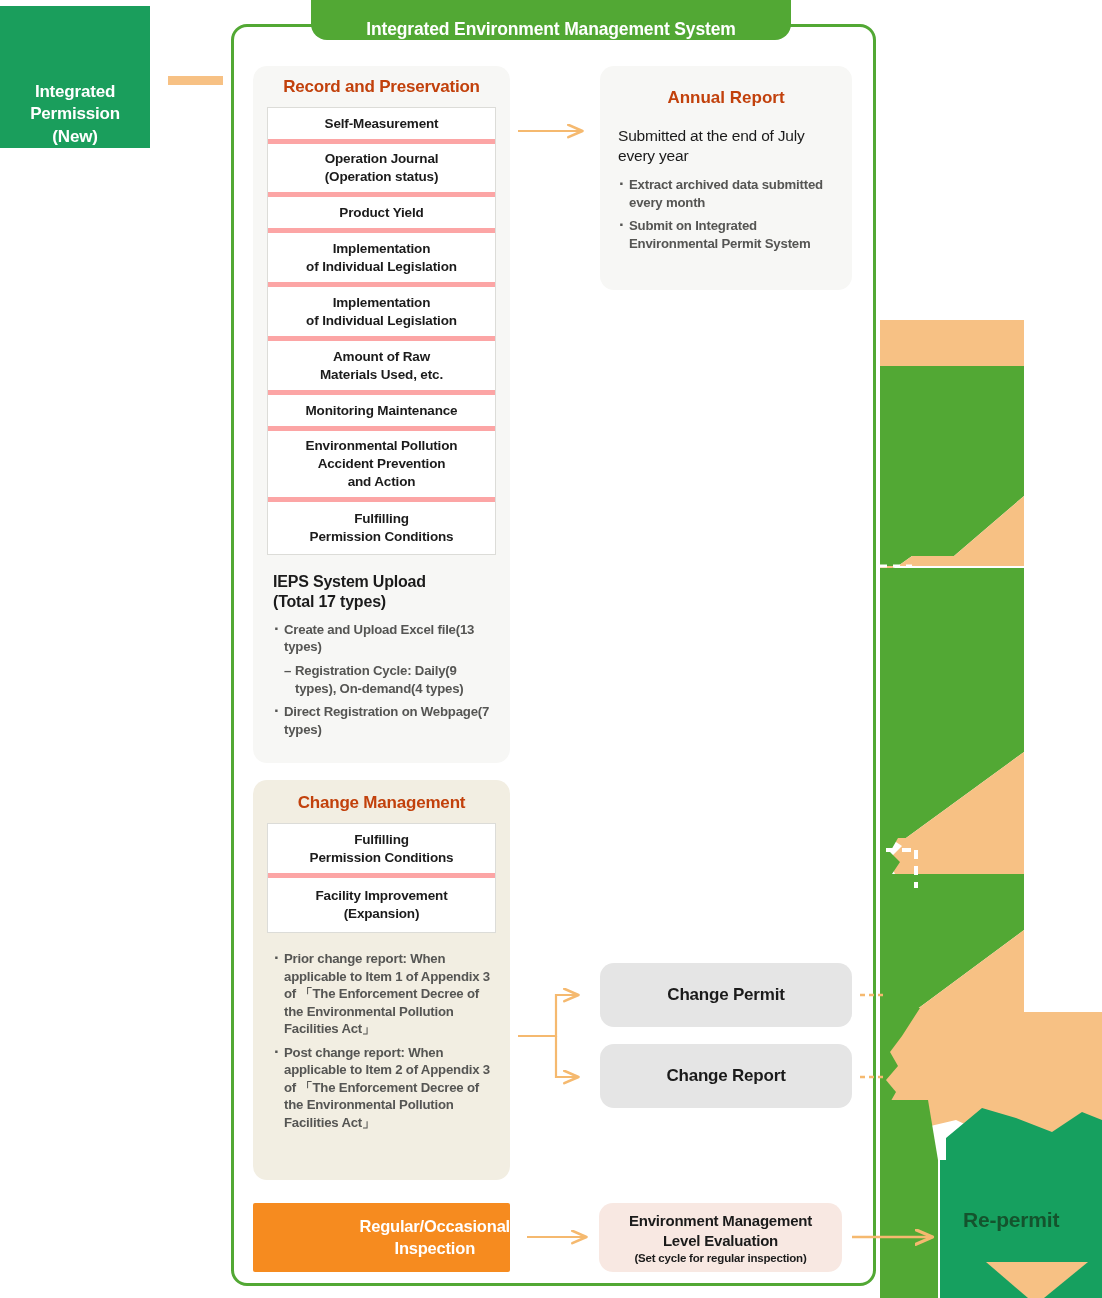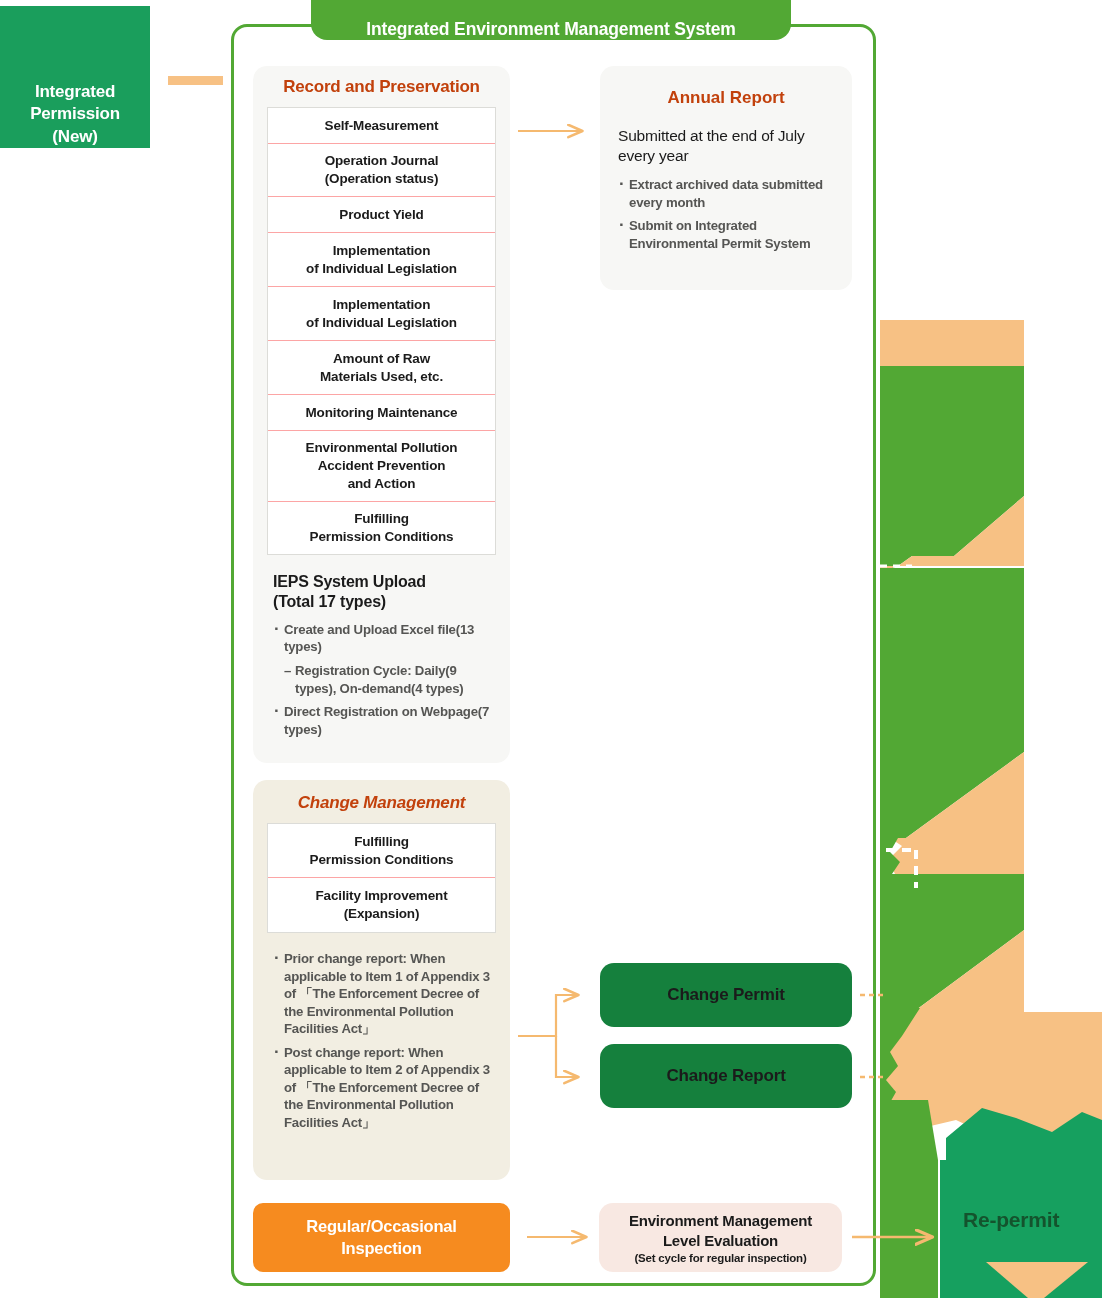--- a/index.html
+++ b/index.html
@@ -44,21 +44,21 @@
   .panel-title {
     text-align: center; font-weight: bold; font-size: 17px; color: #c2410c;
     letter-spacing: -.2px;
   }
 
   
   .cells {
     border: 1px solid #dcdcd8; background: #ffffff;
   }
   .cell {
-    border-bottom: 1px solid #fca5a5;
+    border-bottom: 5px solid #fca5a5;
     display: flex; align-items: center; justify-content: center;
     text-align: center; font-weight: bold; font-size: 13.5px; color: #1b1b1b;
     line-height: 1.32; padding: 5px 6px; letter-spacing: -.15px;
   }
   .cell:last-child { border-bottom: none; }
 
   
   .bullets { font-size: 13.2px; color: #555553; font-weight: bold; line-height: 1.33; letter-spacing: -.2px; }
   .bullets .b {
     position: relative; padding-left: 11px; margin-bottom: 6px;
@@ -72,29 +72,29 @@
   .bullets .sub::before {
     content: "\2013"; position: absolute; left: 11px; top: 0;
   }
 
   
   .ar-title { text-align: center; font-weight: bold; font-size: 17px; color: #c2410c; }
   .ar-lead { font-weight: normal; font-size: 15.5px; color: #1b1b1b; line-height: 1.3; letter-spacing: -.2px; }
 
   
   .rbox {
-    position: absolute; background: #15803d; border-radius: 14px;
+    position: absolute; background: #e5e5e5; border-radius: 14px;
     display: flex; align-items: center; justify-content: center;
     font-weight: bold; font-size: 17px; color: #1b1b1b; letter-spacing: -.2px;
   }
 
   
   .pill-orange {
-    position: absolute; background: #f68b1f; border-radius: 10px; color: #fff;
-    display: flex; align-items: center; justify-content: center; text-align: center;
+    position: absolute; background: #f68b1f; border-radius: 2px; color: #fff;
+    display: flex; align-items: center; justify-content: flex-end; text-align: center;
     font-weight: bold; font-size: 16.5px; line-height: 1.3; letter-spacing: -.2px;
   }
   .pill-pink {
     position: absolute; background: #f8e8e2; border-radius: 14px; color: #1b1b1b;
     display: flex; flex-direction: column; align-items: center; justify-content: center;
     text-align: center; font-weight: bold; letter-spacing: -.2px;
   }
   .pill-pink .l1 { font-size: 15px; line-height: 1.3; }
   .pill-pink .l2 { font-size: 11.5px; margin-top: 2px; }
 
@@ -205,21 +205,21 @@
   <div class="panel" style="left:600px; top:66px; width:252px; height:224px;">
     <div class="ar-title" style="margin-top:22px;">Annual Report</div>
     <div class="ar-lead" style="margin:18px 16px 0 18px;">Submitted at the end of July every year</div>
     <div class="bullets" style="margin:10px 20px 0 18px;">
       <div class="b">Extract archived data submitted every month</div>
       <div class="b">Submit on Integrated Environmental Permit System</div>
     </div>
   </div>
 
   <div class="panel cream" style="left:253px; top:780px; width:257px; height:400px;">
-    <div class="panel-title" style="margin-top:13px;font-style:italic;">Change Management</div>
+    <div class="panel-title" style="margin-top:13px;">Change Management</div>
 
     <div class="cells" style="margin:10px 14px 0 14px;">
       <div class="cell" style="height:54px;">
         <span><span>Fulfilling</span><br><span>Permission Conditions</span></span>
       </div>
       <div class="cell" style="height:54px;">
         <span><span>Facility Improvement</span><br><span>(Expansion)</span></span>
       </div>
     </div>
 

